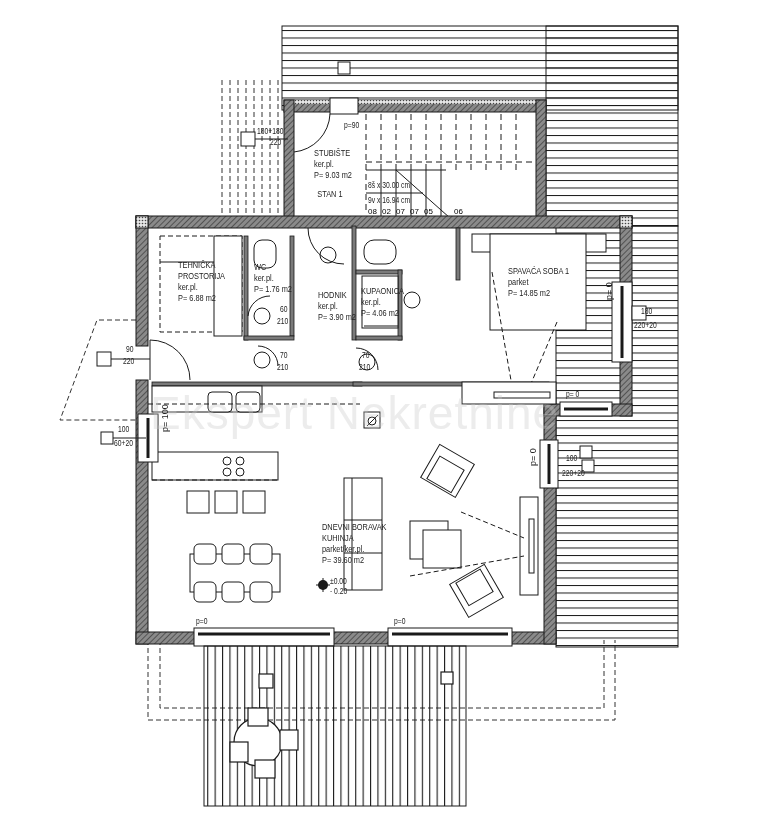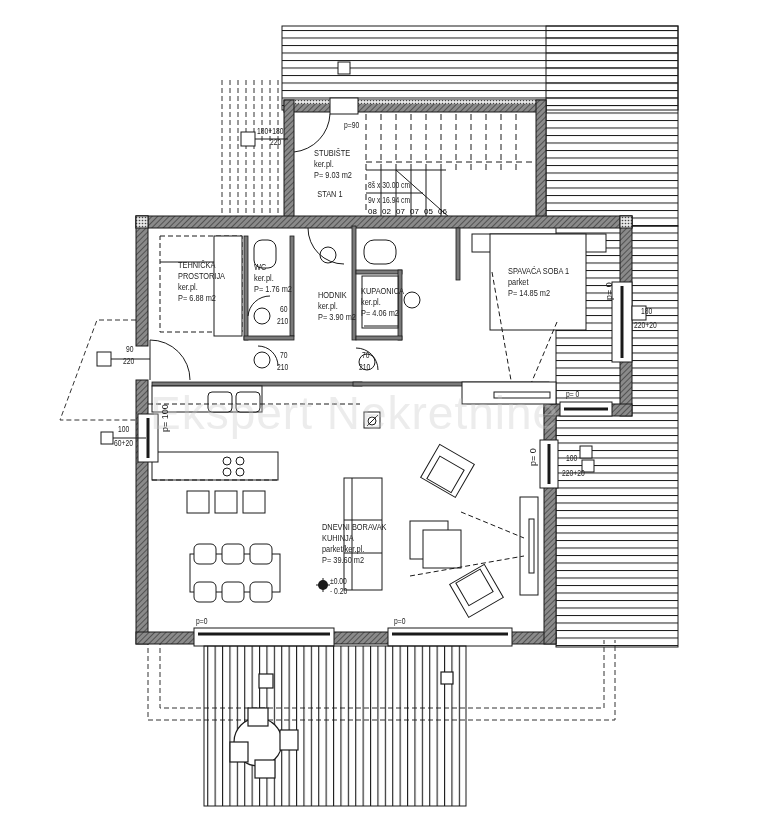--- a/index.html
+++ b/index.html
@@ -291,21 +291,21 @@
 </div>
 
 <div class="dim" style="left:368px; top:180px;">8š x 30.00 cm</div>
 <div class="dim" style="left:368px; top:195px;">9v x 16.94 cm</div>
 <div style="position:absolute; left:368px; top:207px; font-size:8px; font-family:'Liberation Sans',sans-serif;">
   <span style="position:absolute;left:0">08</span>
   <span style="position:absolute;left:14px">02</span>
   <span style="position:absolute;left:28px">07</span>
   <span style="position:absolute;left:42px">07</span>
   <span style="position:absolute;left:56px">05</span>
-  <span style="position:absolute;left:70px">06</span>
+  <span style="position:absolute;left:86px">06</span>
 </div>
 
 <div class="dim" style="left:344px; top:120px;">p=90</div>
 <div class="dim" style="left:257px; top:126px;">180+180</div>
 <div class="dim" style="left:270px; top:137px;">220</div>
 
 <div class="dim" style="left:280px; top:304px;">60</div>
 <div class="dim" style="left:277px; top:316px;">210</div>
 
 <div class="dim" style="left:280px; top:350px;">70</div>

